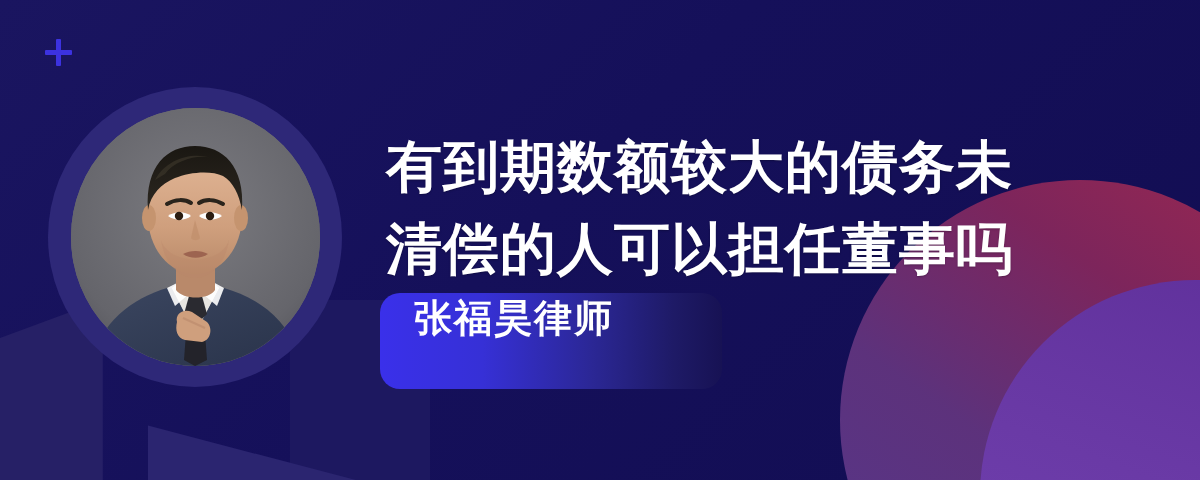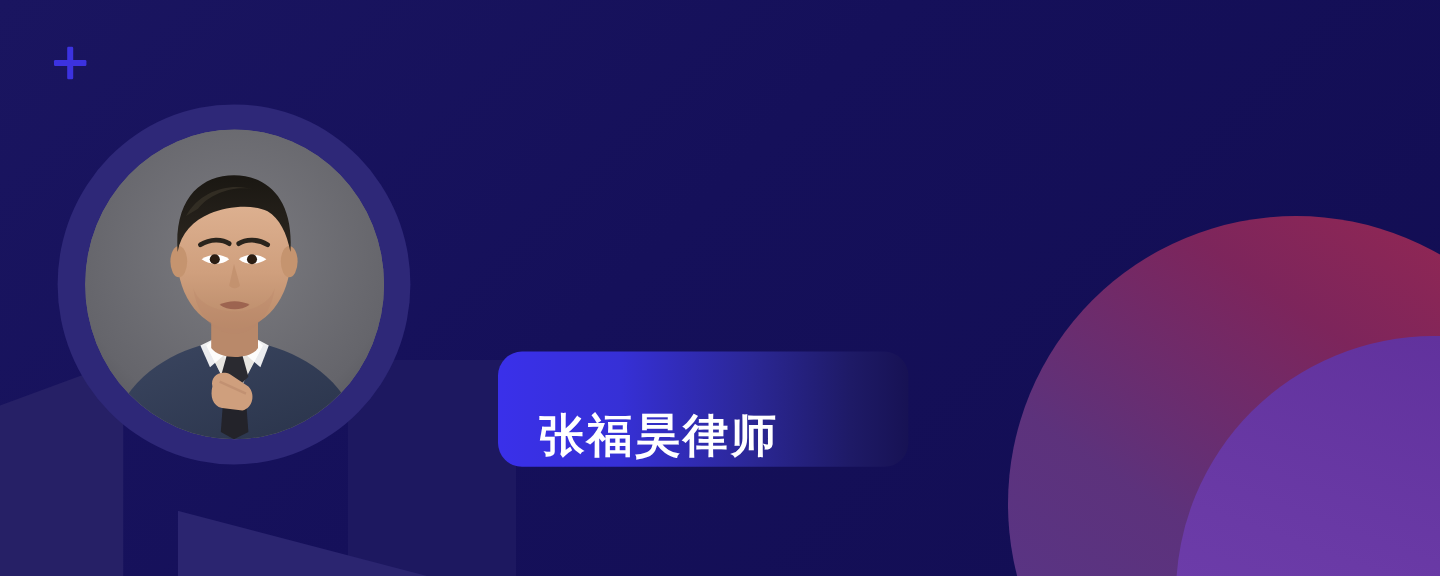--- a/index.html
+++ b/index.html
@@ -142,22 +142,21 @@
   
   .author-pill {
     position: absolute;
     left: 380px;
     top: 293px;
     width: 342px;
     height: 96px;
     border-radius: 20px;
     background: linear-gradient(90deg, #3a30ea 0%, #3630d6 30%, #2b2795 62%, #1e1a66 86%, #171254 100%);
     display: flex;
-    align-items: flex-end;
-    margin-left: 35px;
+    align-items: flex-start;
   }
   .author-pill-label {
     color: #ffffff;
     font-size: 38px;
     font-weight: bold;
     letter-spacing: 2px;
     padding-left: 34px;
   }
 </style>
 </head>
@@ -235,18 +234,20 @@
 
         <path d="M124 112 L120 130 C122 133 127 133 129 130 Z" fill="#c08f6c" opacity="0.75"></path>
 
         <path d="M112 146 C119 142 130 142 137 146 C130 151 119 151 112 146 Z" fill="#9d6450"></path>
 
         <path d="M90 132 C98 158 150 158 158 132 C154 160 136 170 124 170 C112 170 94 160 90 132 Z" fill="#b9886a" opacity="0.35"></path>
       </svg>
     </div>
   </div>
 
+  <div class="headline">有到期数额较大的债务未
+清偿的人可以担任董事吗</div>
 
   <div class="author-pill">
     <span class="author-pill-label">张福昊律师</span>
   </div>
 
 </div>
 
 </body></html>

